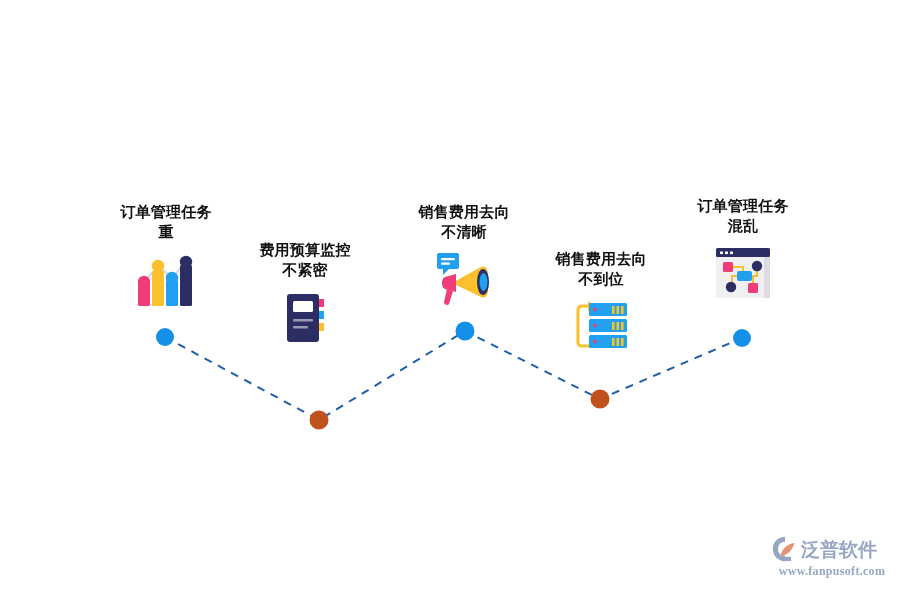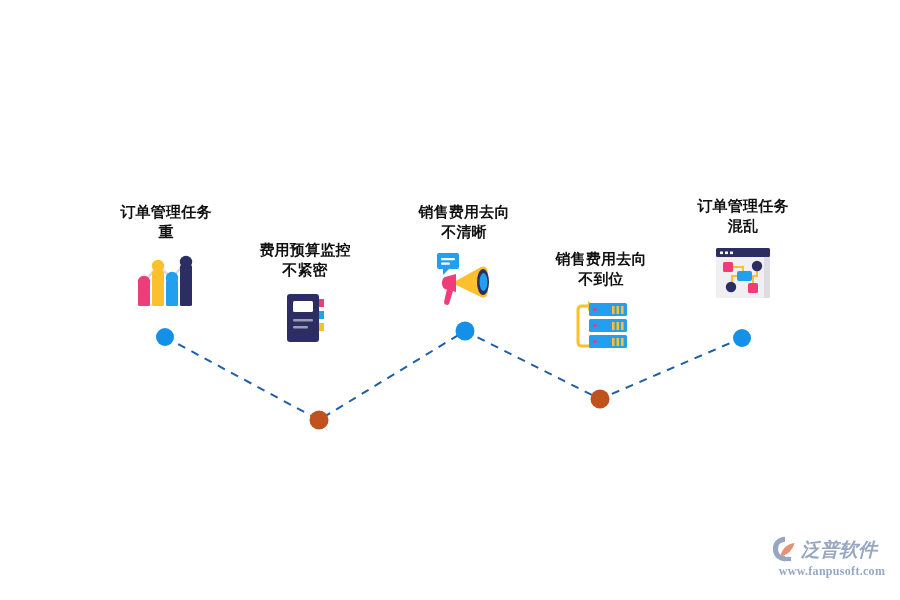--- a/index.html
+++ b/index.html
@@ -66,21 +66,20 @@
     left: 772px;
     top: 536px;
     width: 120px;
     height: 52px;
     opacity: 0.92;
   }
   .wm-row {
     display: flex;
     align-items: center;
     gap: 3px;
-    font-style: italic;
   }
   .wm-mark { width: 26px; height: 26px; display:block; }
   .wm-cn {
     font-size: 19px;
     color: #8fa0bd;
     font-family: "DejaVu Sans", sans-serif;
     font-weight: bold;
     letter-spacing: 0px;
     line-height: 1;
   }

